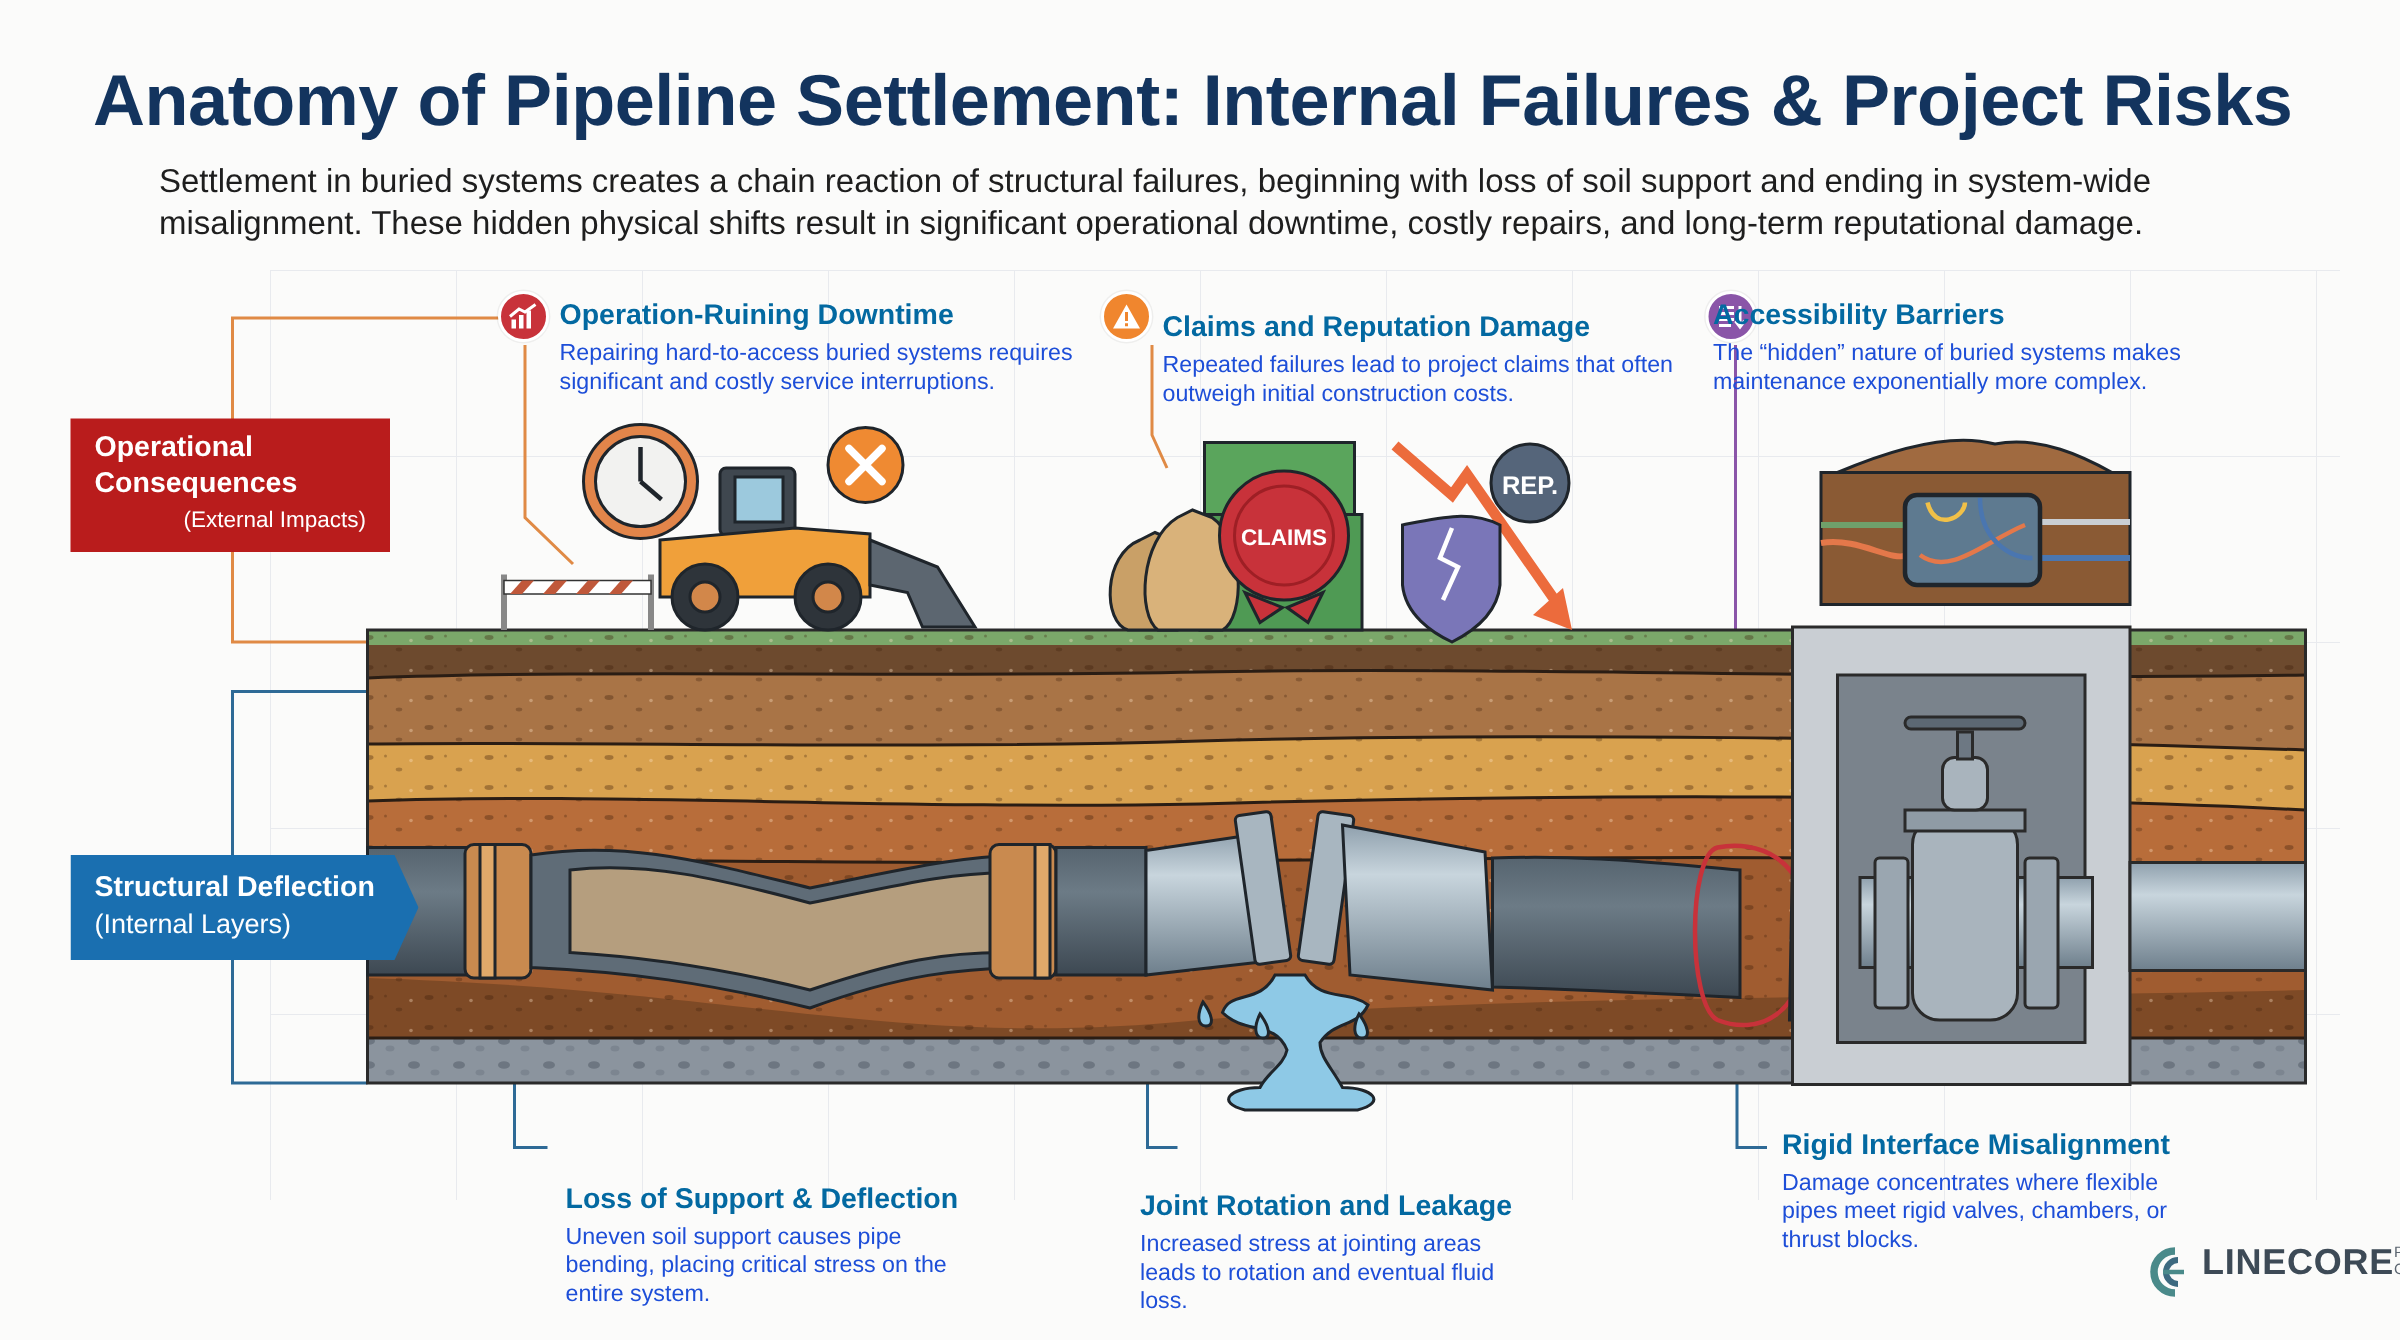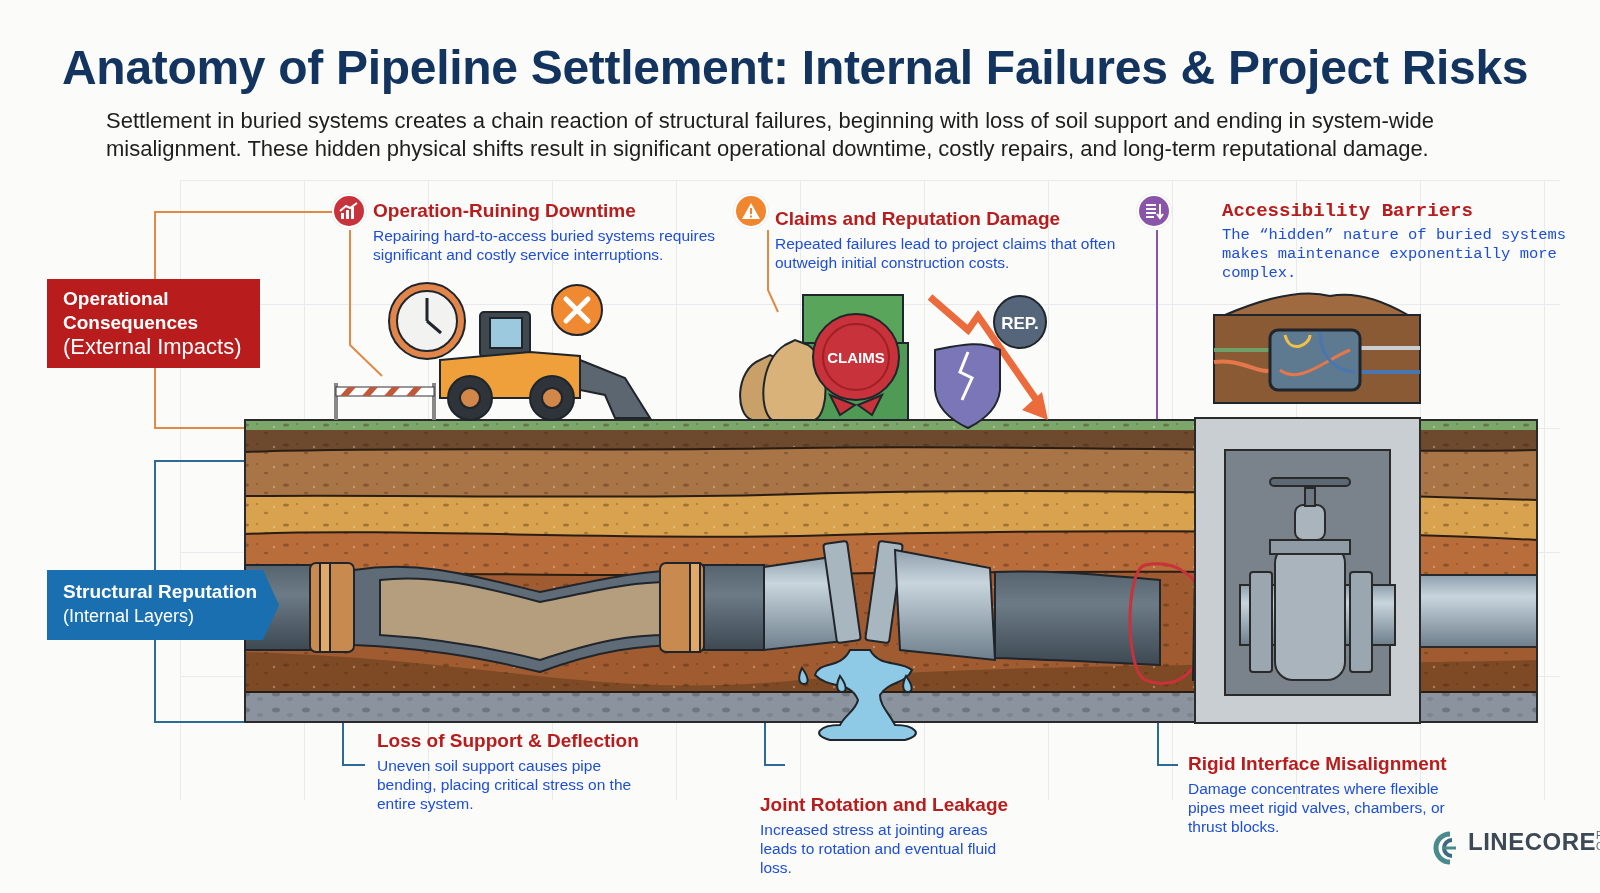--- a/index.html
+++ b/index.html
@@ -12,27 +12,27 @@
       linear-gradient(90deg, #e4e7ec 1px, transparent 1px);
     background-size: 124px 124px;
     opacity: 0.8;
   }
   .title { position: absolute; left: 62px; top: 40px; font-size: 48px; color: #13345e; letter-spacing: -0.3px; white-space: nowrap; }
   .title .bold { font-weight: 700; }
   .title .light { font-weight: 700; }
   .subtitle { position: absolute; left: 62px; top: 107px; width: 1460px; font-size: 22px; line-height: 28px; color: #1e1e1e; margin-left: 44px; }
 
   .callout { position: absolute; }
-  .callout .head { font-weight: 700; font-size: 19px; color: #b91c1c; white-space: nowrap; }
+  .callout .head { font-weight: 700; font-size: 19px; color: #0369a1; white-space: nowrap; }
   .callout .body { font-size: 15.5px; line-height: 19px; color: #1d4ed8; margin-top: 4px; }
   .badge { position: absolute; width: 34px; height: 34px; border-radius: 50%; display: flex; align-items: center; justify-content: center; color: #fff; font-size: 18px; font-weight: 700; border: 2px solid #fff; box-shadow: 0 0 0 1px rgba(0,0,0,0.05); }
 
   .side-box { position: absolute; color: #fff; padding: 8px 16px; }
   .side-box .b1 { font-weight: 700; font-size: 19px; line-height: 24px; }
-  .side-box .b2 { font-weight: 400; font-size: 22px; line-height: 24px; }
+  .side-box .b2 { font-weight: 400; font-size: 15px; line-height: 24px; text-align: right; }
 
   .brand { position: absolute; left: 1428px; top: 829px; display: flex; align-items: center; }
   .brand .name { font-size: 24px; font-weight: 700; color: #3d4a56; line-height: 24px; letter-spacing: 0.5px; }
   .brand .sub { font-size: 10px; color: #5b6570; letter-spacing: 0.5px; }
   svg text { font-family: "Liberation Sans", sans-serif; }
 </style>
 </head>
 <body>
 
 <div class="grid-bg"></div>
@@ -227,21 +227,21 @@
   <div class="b1">Operational</div>
   <div class="b1">Consequences</div>
   <div class="b2">(External Impacts)</div>
 </div>
 
 <div style="position:absolute;left:47px;top:570px;width:232px;height:70px;">
   <svg width="232" height="70" style="position:absolute;left:0;top:0">
     <polygon points="0,0 216,0 232,35 216,70 0,70" fill="#1a6fb0"></polygon>
   </svg>
   <div style="position:relative;padding:10px 16px;color:#fff;">
-    <div class="b1" style="font-weight:700;font-size:19px;line-height:24px;">Structural Reputation</div>
+    <div class="b1" style="font-weight:700;font-size:19px;line-height:24px;">Structural Deflection</div>
     <div class="b2" style="font-size:18px;line-height:24px;">(Internal Layers)</div>
   </div>
 </div>
 
 <div class="badge" style="left:332px;top:194px;background:#c8323a;">
   <svg width="20" height="18" viewBox="0 0 20 18">
       <rect x="2" y="11" width="3" height="6" fill="#fff"></rect>
       <rect x="7" y="8" width="3" height="9" fill="#fff"></rect>
       <rect x="12" y="5" width="3" height="12" fill="#fff"></rect>
       <polyline points="1,9 7,4 11,6 18,1" stroke="#fff" stroke-width="2" fill="none"></polyline>
@@ -267,26 +267,26 @@
 <div class="badge" style="left:1137px;top:194px;background:#8a55a8;">
   <svg width="20" height="18" viewBox="0 0 20 18">
       <rect x="2" y="2" width="10" height="2" fill="#fff"></rect>
       <rect x="2" y="6" width="10" height="2" fill="#fff"></rect>
       <rect x="2" y="10" width="10" height="2" fill="#fff"></rect>
       <rect x="2" y="14" width="8" height="2" fill="#fff"></rect>
       <line x1="16" y1="2" x2="16" y2="15" stroke="#fff" stroke-width="2"></line>
       <polyline points="13,12 16,16 19,12" stroke="#fff" stroke-width="2" fill="none"></polyline>
     </svg>
 </div>
-<div class="callout" style="left:1222px;top:200px;width:360px;font-family:Liberation Mono, monospace;">
+<div class="callout" style="left:1142px;top:200px;width:360px;">
   <div class="head">Accessibility Barriers</div>
   <div class="body">The “hidden” nature of buried systems makes maintenance exponentially more complex.</div>
 </div>
 
-<div class="callout" style="left:377px;top:730px;width:260px;">
+<div class="callout" style="left:377px;top:789px;width:260px;">
   <div class="head">Loss of Support &amp; Deflection</div>
   <div class="body">Uneven soil support causes pipe bending, placing critical stress on the entire system.</div>
 </div>
 <div class="callout" style="left:760px;top:753px;width:250px;margin-top:41px;">
   <div class="head">Joint Rotation and Leakage</div>
   <div class="body">Increased stress at jointing areas leads to rotation and eventual fluid loss.</div>
 </div>
 <div class="callout" style="left:1188px;top:753px;width:270px;">
   <div class="head">Rigid Interface Misalignment</div>
   <div class="body">Damage concentrates where flexible pipes meet rigid valves, chambers, or thrust blocks.</div>

